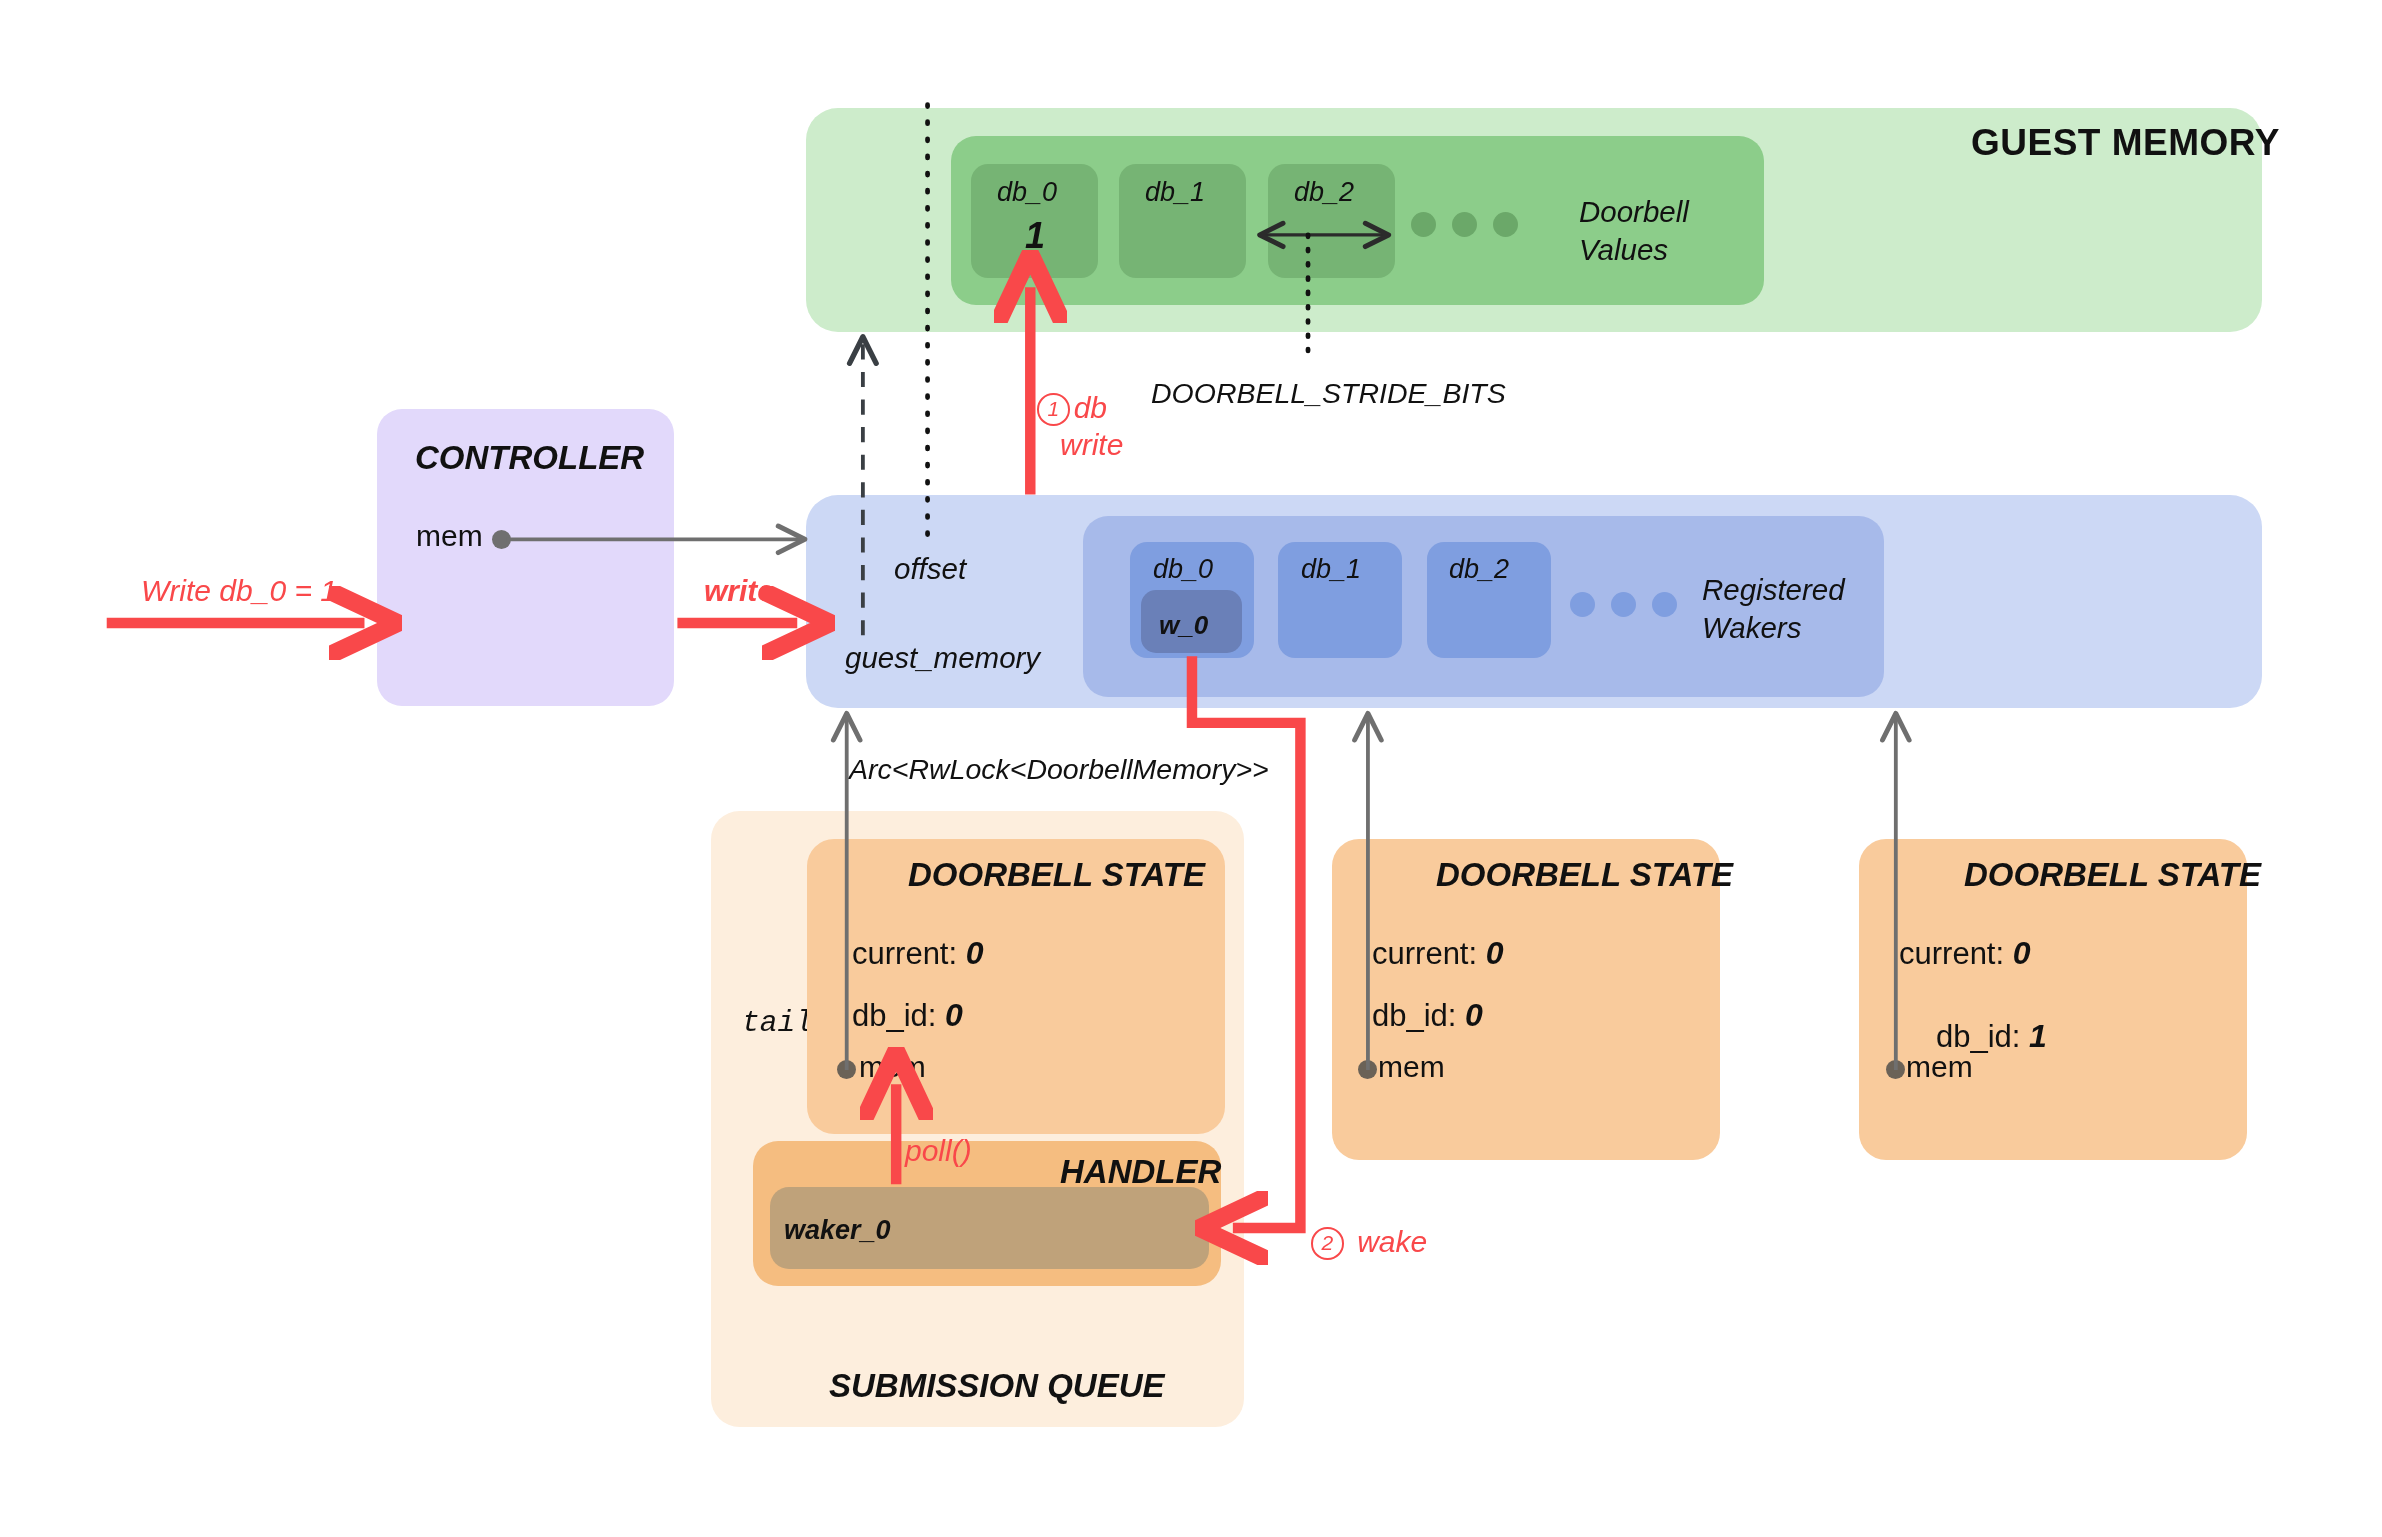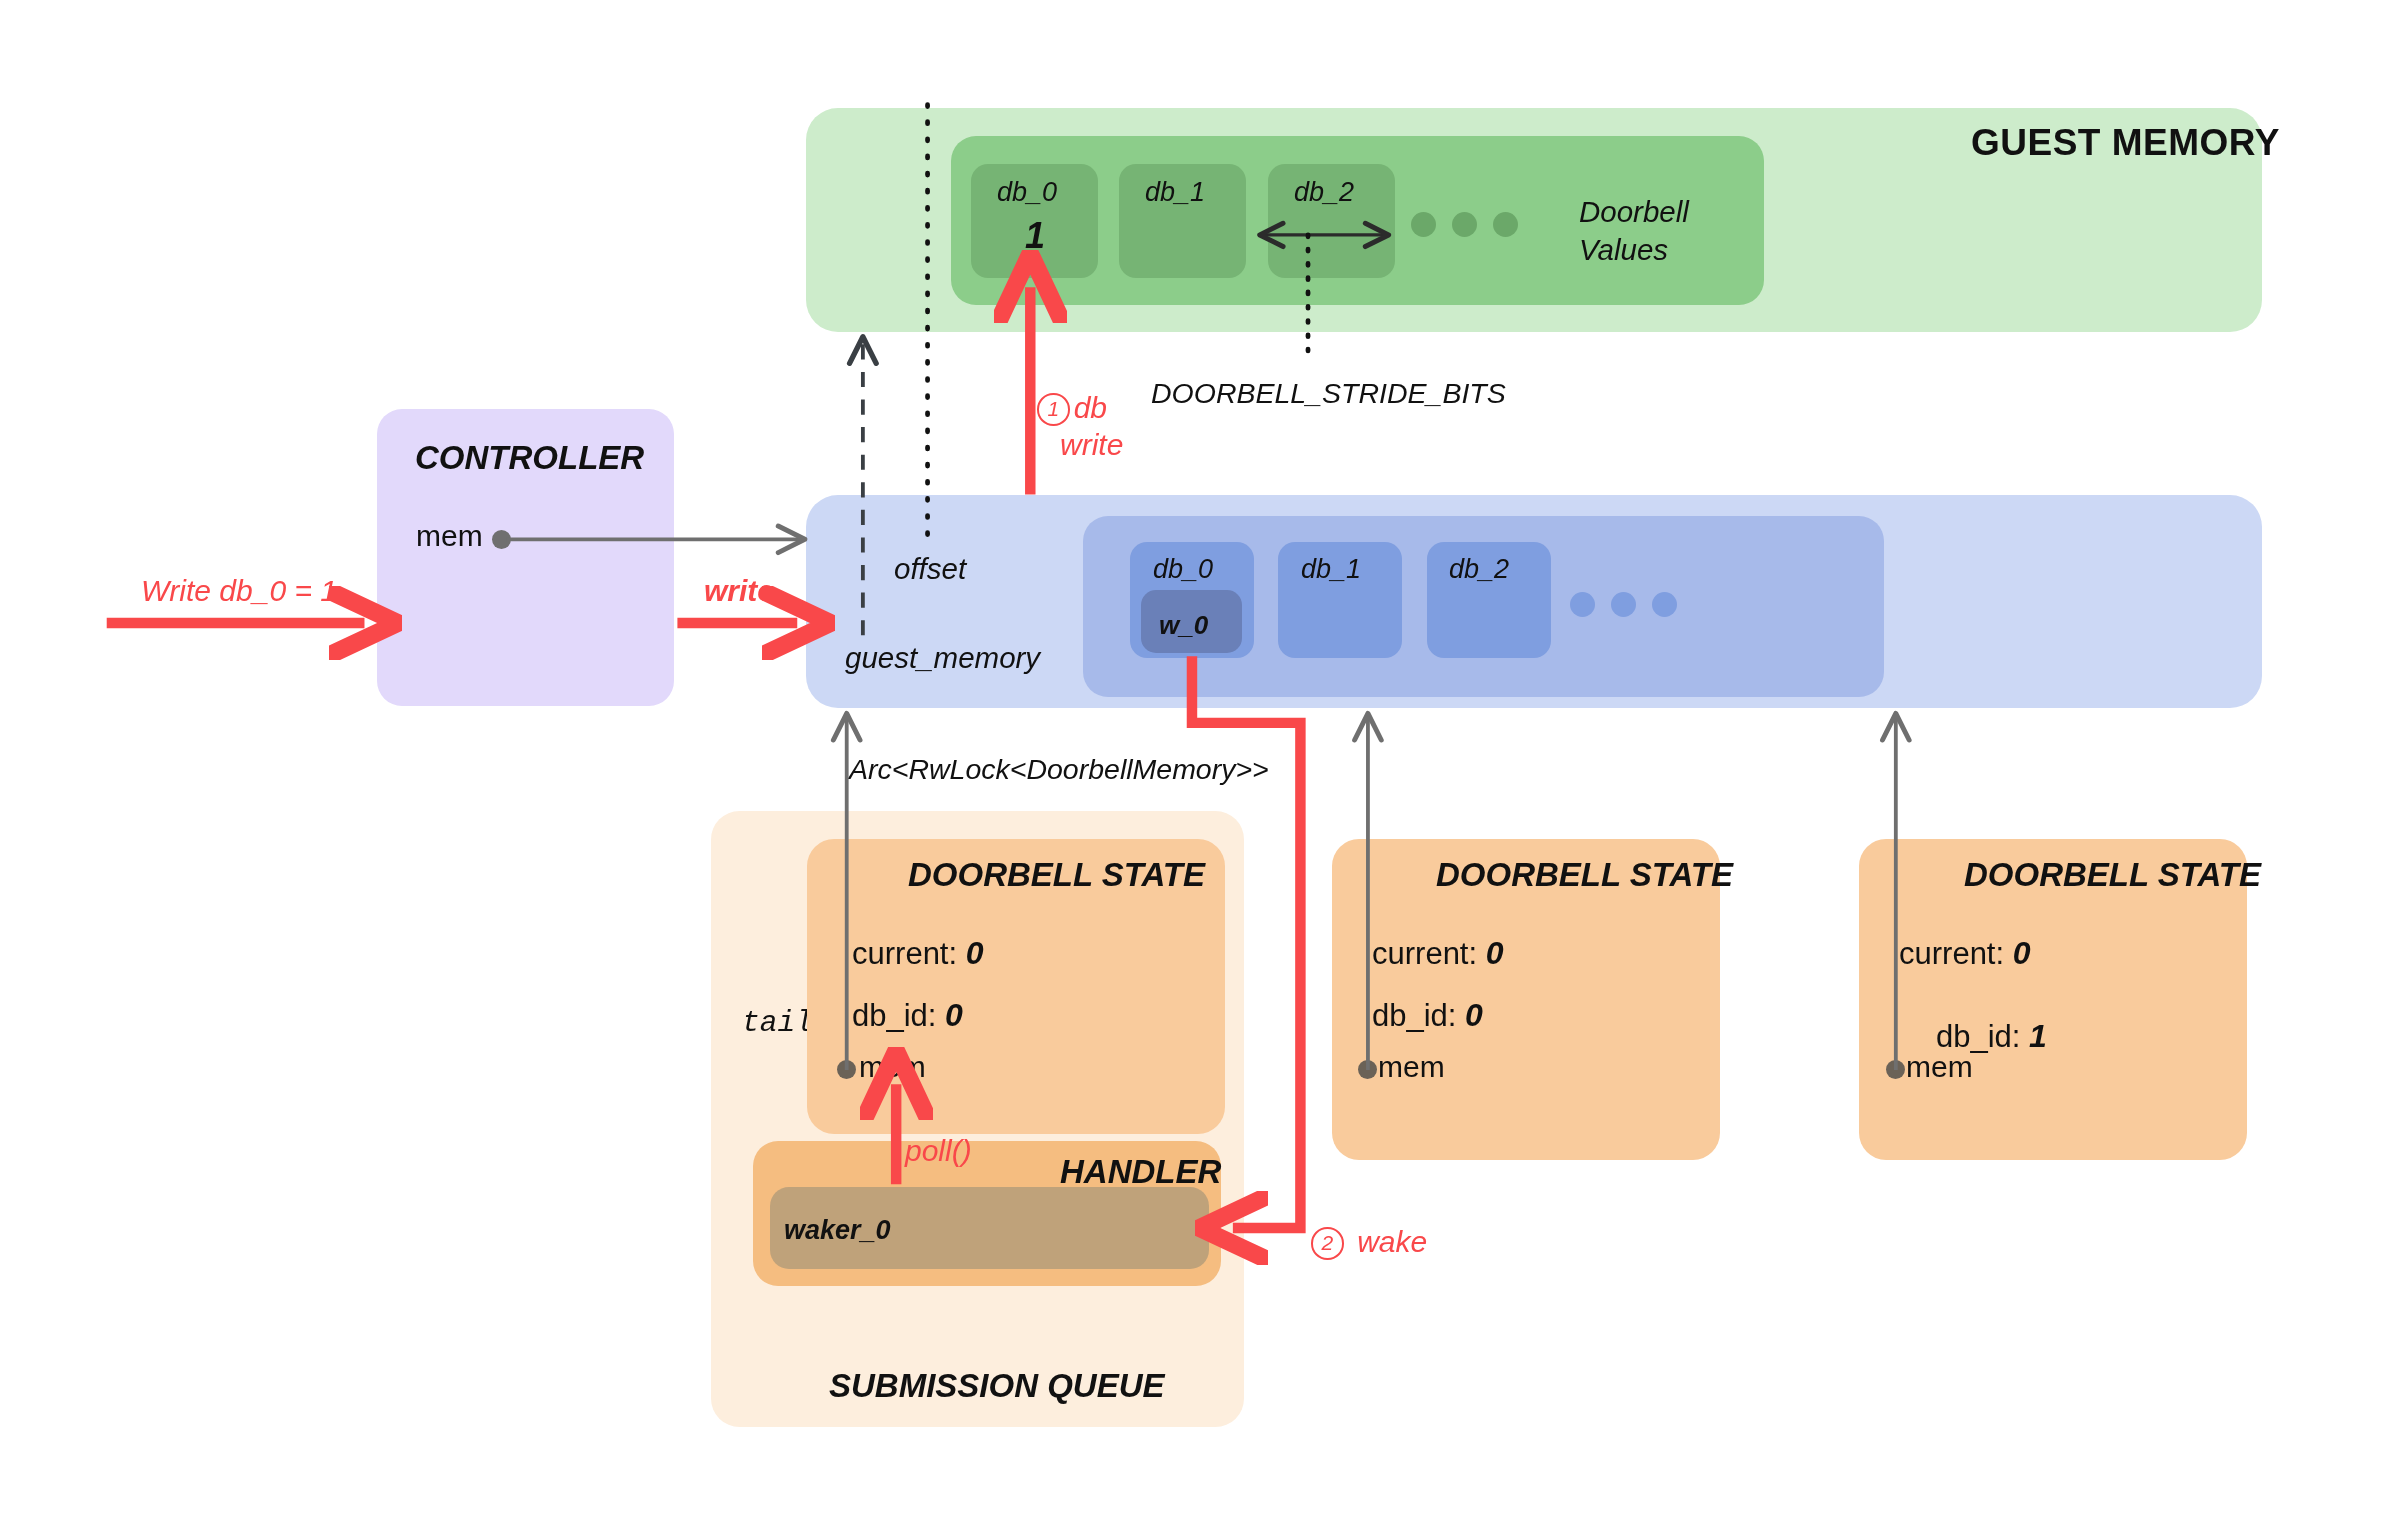--- a/index.html
+++ b/index.html
@@ -103,20 +103,24 @@
 
   <div class="box dbmem-cell" style="left:1427px;top:542px;width:124px;height:116px;"></div>
   <div class="lbl cell-lbl" style="left:1449px;top:554px;">db_2</div>
 
   <div class="dots" style="left:1570px;top:592px;">
     <span class="dot b"></span>
     <span class="dot b"></span>
     <span class="dot b"></span>
   </div>
 
+  <div class="lbl side-lbl" style="left:1702px;top:571px;width:200px;">
+    <div>Registered</div>
+    <div>Wakers</div>
+  </div>
 
   <div class="lbl mono-it" style="left:849px;top:753px;">Arc&lt;RwLock&lt;DoorbellMemory&gt;&gt;</div>
 
   <div class="box sq-panel" style="left:711px;top:811px;width:533px;height:616px;"></div>
   <div class="lbl card-title" style="left:829px;top:1367px;">SUBMISSION QUEUE</div>
   <div class="lbl plain-it" style="left:742px;top:1006px;font-family:Liberation Mono, monospace;">tail:</div>
 
   <div class="box dbstate" style="left:807px;top:839px;width:418px;height:295px;"></div>
   <div class="lbl card-title" style="left:908px;top:856px;">DOORBELL STATE</div>
   <div class="lbl kv" style="left:852px;top:935px;">

